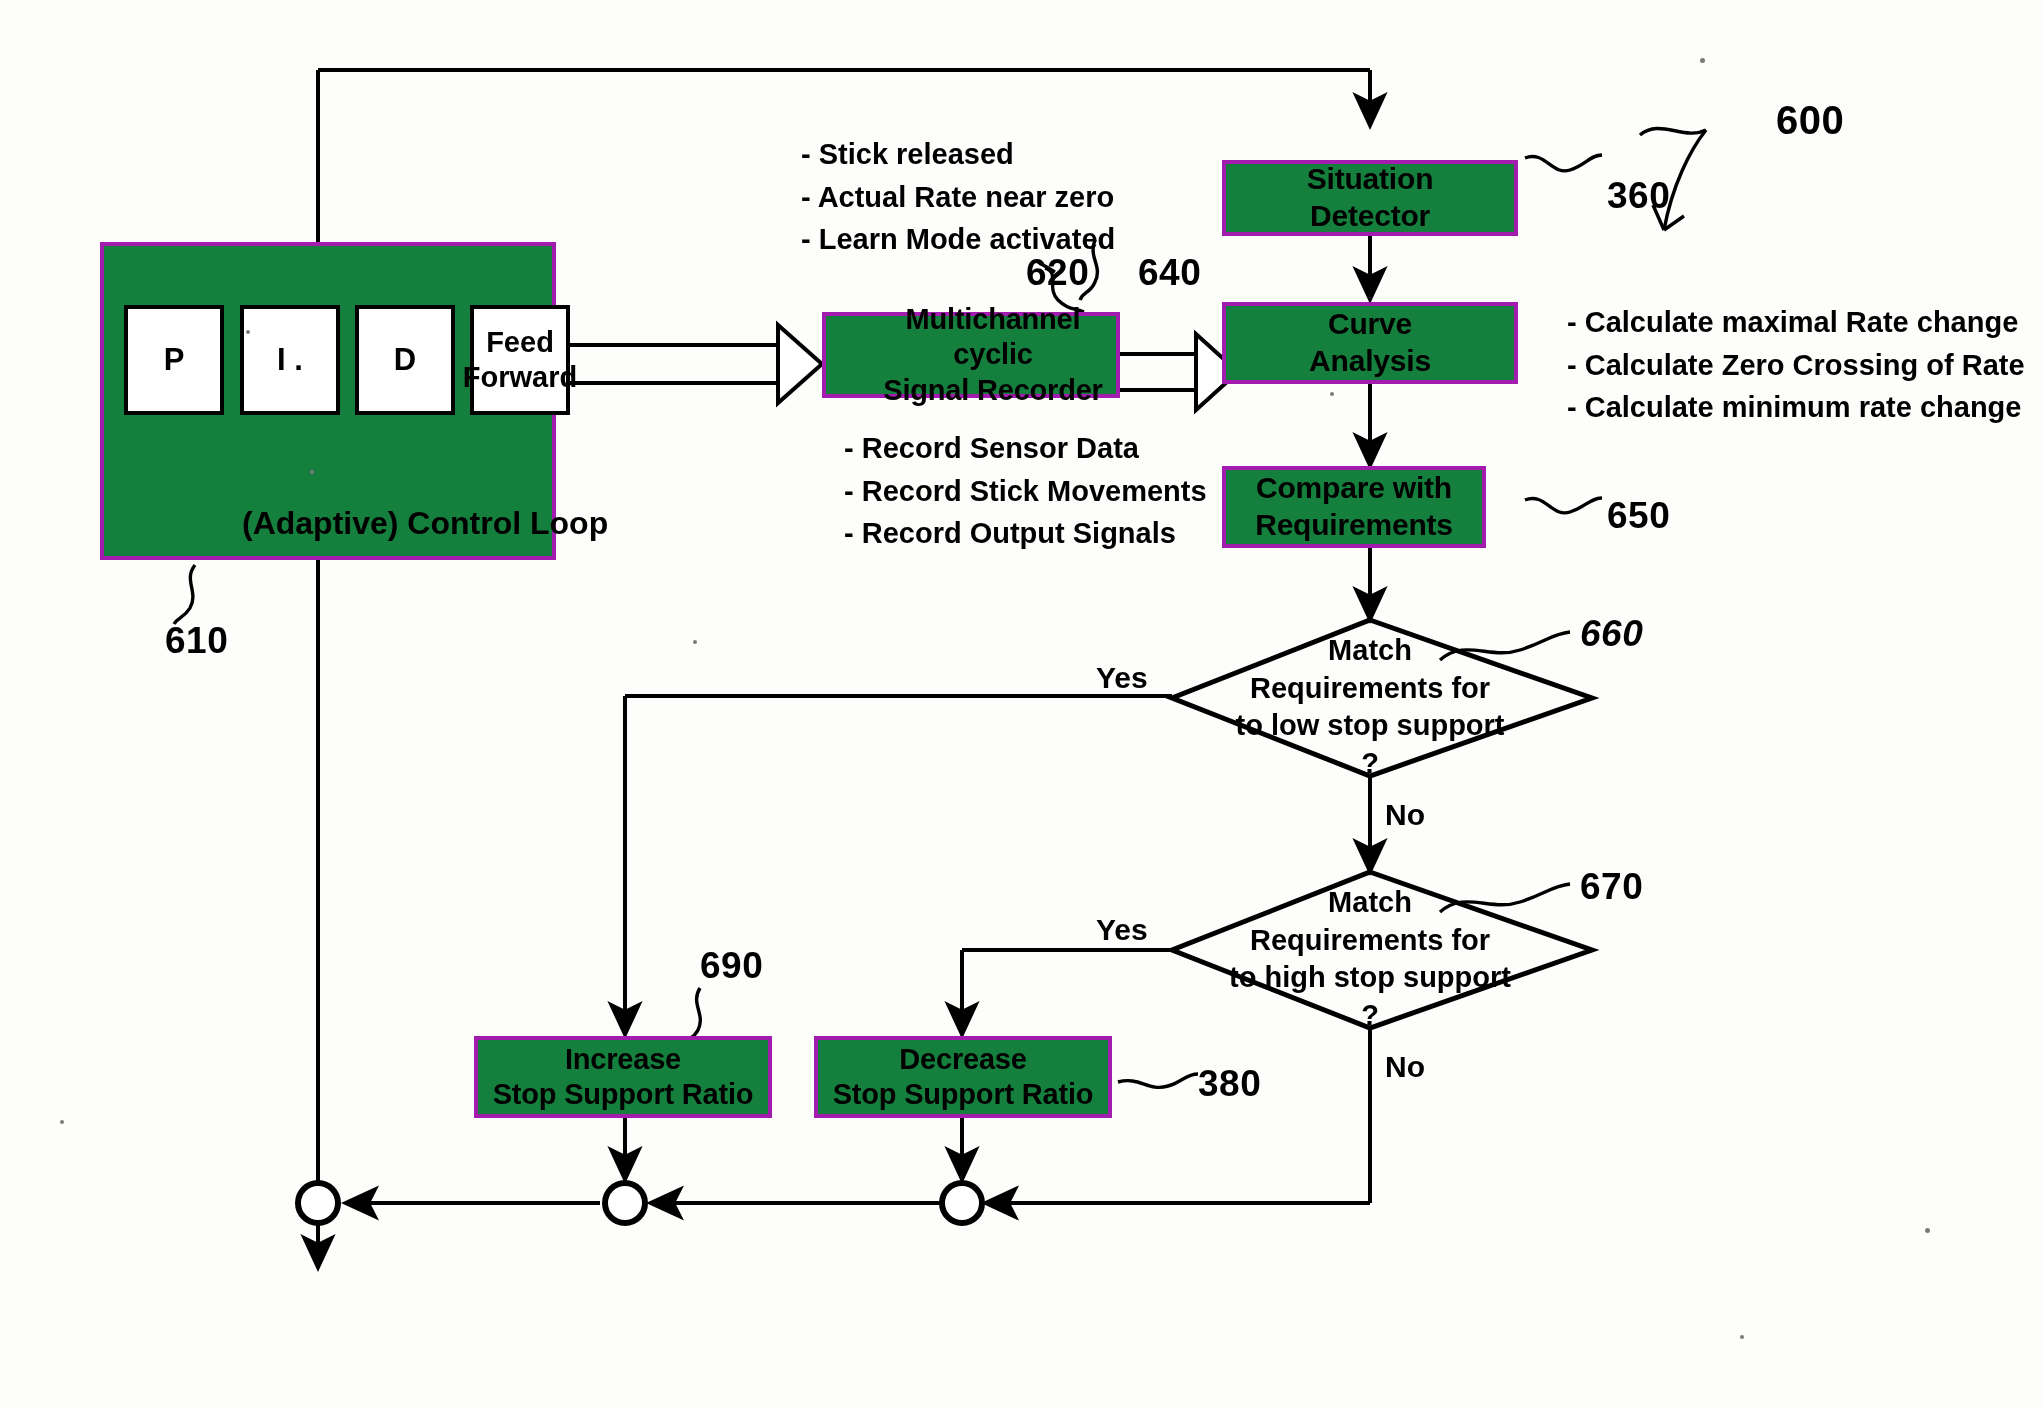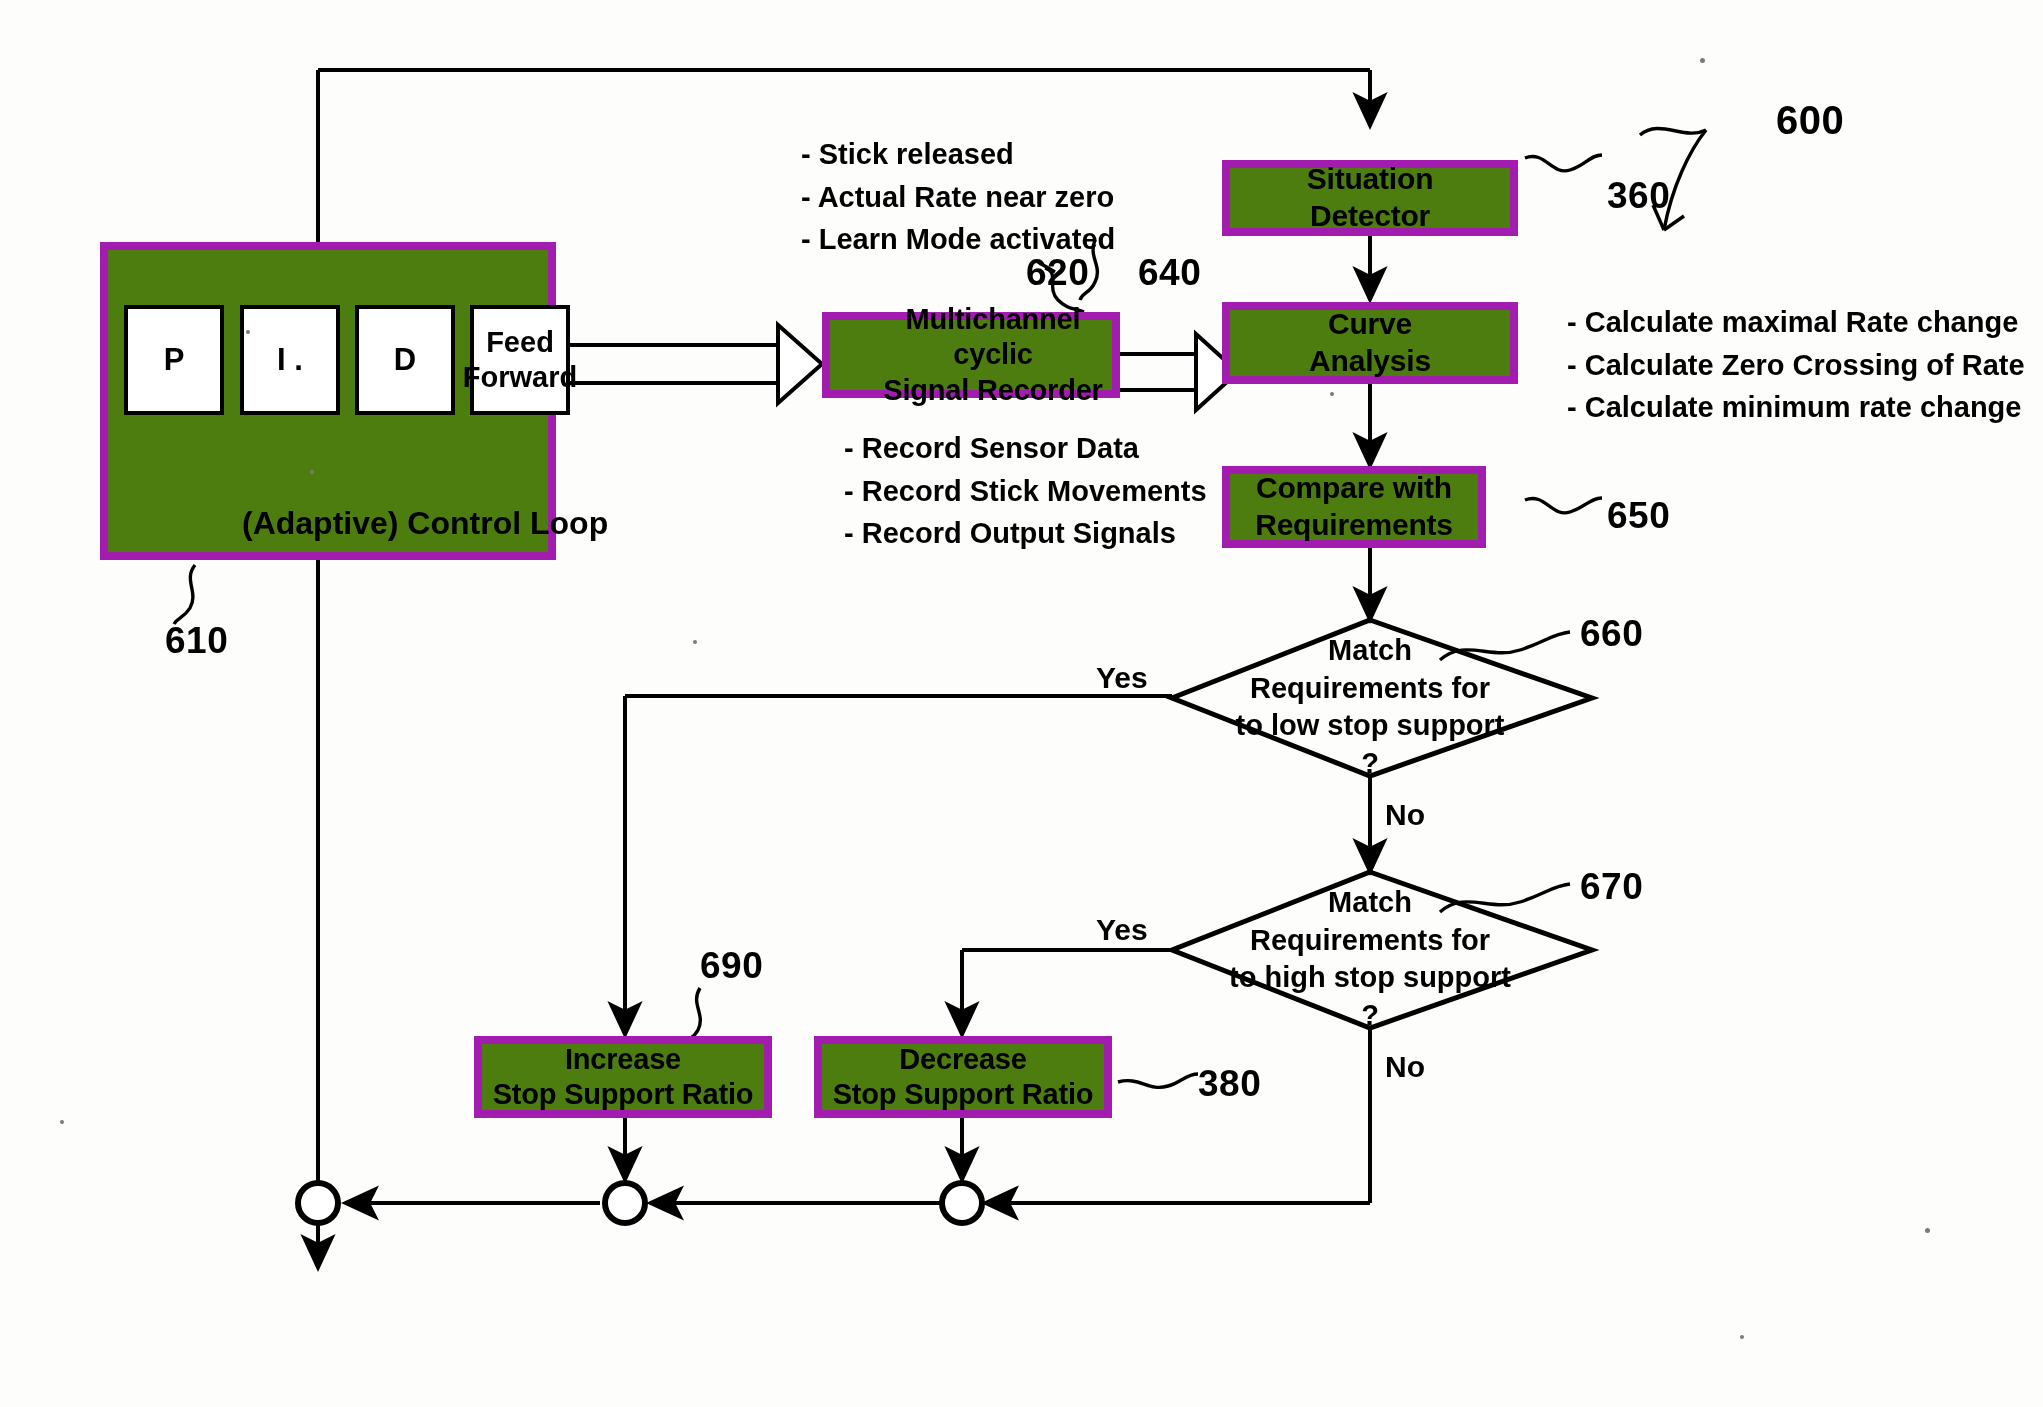--- a/index.html
+++ b/index.html
@@ -31,22 +31,22 @@
     flex-direction: column;
     align-items: center;
     justify-content: center;
     text-align: center;
     color: #000;
     font-weight: bold;
     line-height: 1.22;
     letter-spacing: -0.2px;
   }
   .boxed {
-    border: 8px solid #a21caf;
-    background: #4d7c0f;
+    border: 4px solid #a21caf;
+    background: #15803d;
   }
   .ref-num {
     position: absolute;
     color: #000;
     font-weight: bold;
     font-size: 37px;
     letter-spacing: 0.5px;
   }
   .bullet-list {
     position: absolute;
@@ -246,21 +246,21 @@
     <span>Requirements</span>
   </div>
   <div class="ref-num" style="left:1607px; top:495px;">650</div>
 
   <div class="diamond-text" style="left:1200px; top:632px;">
     <div>Match</div>
     <div>Requirements for</div>
     <div>to low stop support</div>
     <div>?</div>
   </div>
-  <div class="ref-num" style="left:1580px; top:613px;">660</div>
+  <div class="ref-num" style="left:1580px; top:613px;font-style:italic;">660</div>
   <div class="edge-label" style="left:1096px; top:661px;">Yes</div>
   <div class="edge-label" style="left:1385px; top:798px;">No</div>
 
   <div class="diamond-text" style="left:1200px; top:884px;">
     <div>Match</div>
     <div>Requirements for</div>
     <div>to high stop support</div>
     <div>?</div>
   </div>
   <div class="ref-num" style="left:1580px; top:866px;">670</div>

